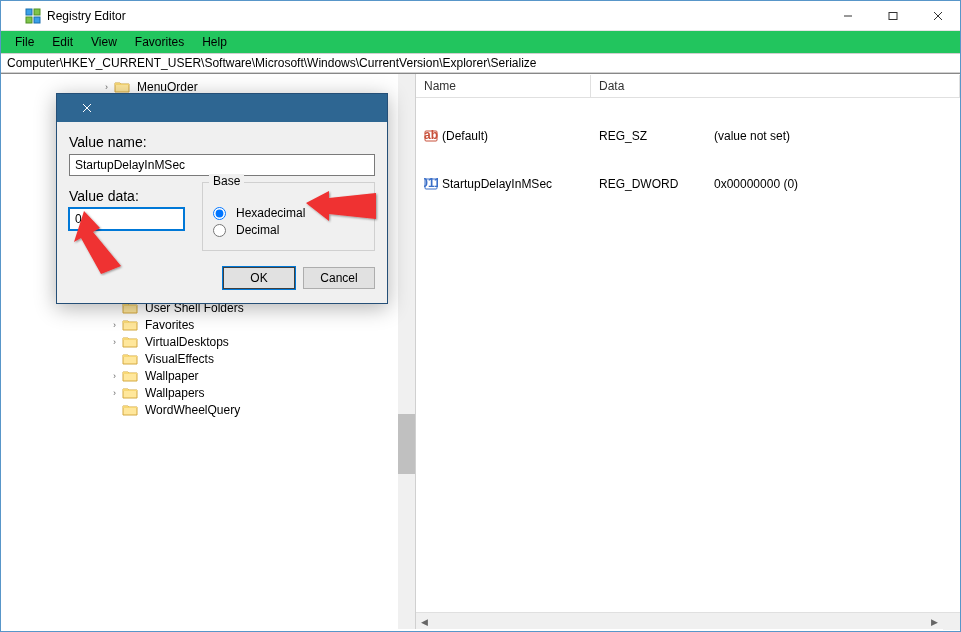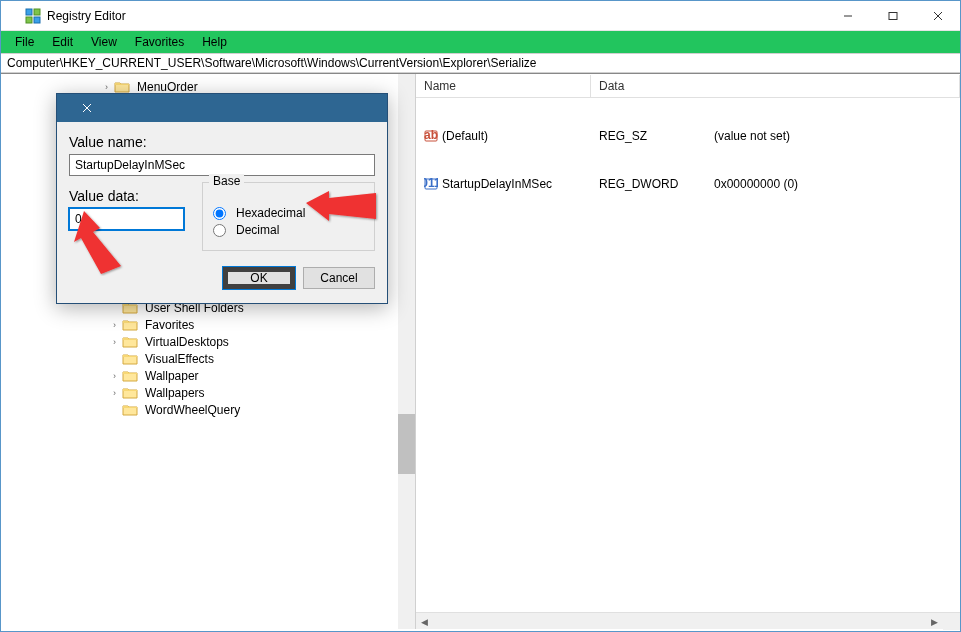--- a/index.html
+++ b/index.html
@@ -54,21 +54,21 @@
 .dlg-row { display: flex; gap: 18px; }
 .dlg-col-left { width: 115px; }
 .dlg-col-right { flex: 1; }
 .dlg-input.small { width: 115px; border: 1px solid #0078d7; outline: 1px solid #0078d7; margin-bottom: 0; }
 .fieldset { border: 1px solid #d0d0d0; padding: 20px 10px 10px 10px; position: relative; margin-top: -6px; }
 .fieldset .legend { position: absolute; top: -9px; left: 6px; background: #f0f0f0; padding: 0 4px; font-size: 12px; }
 .radio-row { display: flex; align-items: center; gap: 10px; margin: 3px 0; font-size: 12px; }
 .radio-row input { margin: 0; }
 .dlg-buttons { display: flex; justify-content: flex-end; gap: 8px; margin-top: 16px; }
 .dlg-btn { width: 72px; height: 22px; border: 1px solid #adadad; background: #e1e1e1; font-size: 12px; display: flex; align-items: center; justify-content: center; }
-.dlg-btn.default { border: 5px solid #404040; outline: 1px solid #0078d7; }
+.dlg-btn.default { border: 1px solid #404040; outline: 1px solid #0078d7; }
 
 
 .red-arrow { position: absolute; z-index: 20; pointer-events: none; }
 </style>
 </head>
 <body>
 
 <div class="window">
 
   <div class="titlebar">

